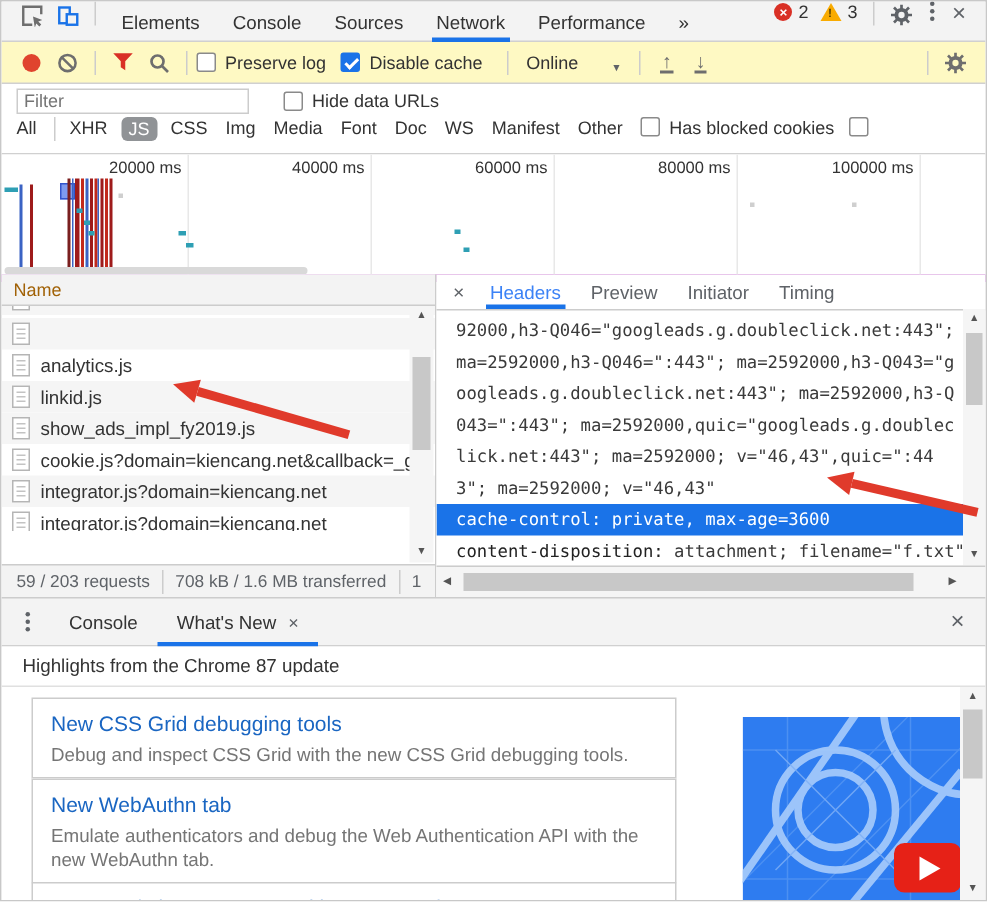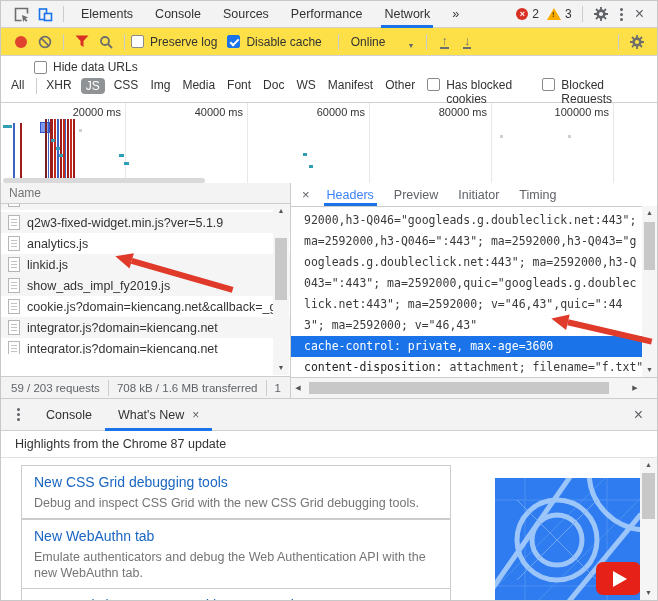--- a/index.html
+++ b/index.html
@@ -1,32 +1,32 @@
 <!DOCTYPE html>
 <html><head>
 <meta charset="utf-8">
 <style>
   html,body{margin:0;padding:0;background:#fff}
   body{font-family:"Liberation Sans",sans-serif;font-size:12px;color:#333}
   .window{position:relative;width:658px;height:601px;background:#fff;overflow:hidden;border:1px solid #c8c8c8;box-sizing:border-box}
   .vdiv{width:1px;height:16px;background:#ccc;margin:0 6px;flex:none}
   
-  .tabbar{position:absolute;top:0;left:0;right:0;height:27px;background:#f3f3f3;border-bottom:1px solid #d0d0d0;display:flex;align-items:center;padding:0 8px;box-sizing:border-box}
+  .tabbar{position:absolute;top:0;left:0;right:0;height:27px;background:#f3f3f3;border-bottom:1px solid #d0d0d0;display:flex;align-items:flex-start;padding:0 8px;box-sizing:border-box}
   .tb-icon{width:18px;height:18px;display:flex;align-items:center;justify-content:center;margin:0 3px;flex:none}
   .main-tab{padding:0 11px;height:27px;display:flex;align-items:center;font-size:12.5px;color:#333;position:relative;flex:none}
   .main-tab.active::after{content:"";position:absolute;left:8px;right:8px;bottom:0;height:3px;background:#1a73e8}
   .badge-wrap{display:flex;align-items:center;gap:4px;margin:0 4px;flex:none}
   .err-circle{width:12px;height:12px;border-radius:50%;background:#d93025;color:#fff;font-size:9px;line-height:12px;text-align:center;font-weight:bold}
   .warn-tri{position:relative;width:0;height:0;border-left:7px solid transparent;border-right:7px solid transparent;border-bottom:12px solid #f9ab00}
   .warn-tri span{position:absolute;left:-2px;top:2px;font-size:8px;font-weight:bold;color:#5c4400}
   .xclose{font-size:16px;color:#5f6368;padding:0 5px}
   .kebab{display:flex;flex-direction:column;gap:2px;padding:0 7px}
   .kebab i{width:3px;height:3px;border-radius:50%;background:#5f6368}
   
-  .ntoolbar{position:absolute;top:27px;left:0;right:0;height:28px;background:#fde047;border-bottom:1px solid #d0d0d0;display:flex;align-items:center;padding:0 8px;box-sizing:border-box}
+  .ntoolbar{position:absolute;top:27px;left:0;right:0;height:28px;background:#fef9c3;border-bottom:1px solid #d0d0d0;display:flex;align-items:center;padding:0 8px;box-sizing:border-box}
   .rec-dot{width:12px;height:12px;border-radius:50%;background:#e0442e;margin:0 6px;flex:none}
   .ic{display:flex;align-items:center;justify-content:center;width:20px;height:20px;margin:0 2px;flex:none}
   .cb{width:13px;height:13px;border:1px solid #8a8a8a;background:#fff;border-radius:2px;display:inline-block;flex:none;box-sizing:border-box}
   .cb.on{background:#1a73e8;border-color:#1a73e8;position:relative}
   .cb.on::after{content:"";position:absolute;left:4px;top:1px;width:3px;height:7px;border:solid #fff;border-width:0 2px 2px 0;transform:rotate(45deg)}
   .cb-lab{margin:0 10px 0 6px;color:#333}
   .ddl{display:flex;align-items:flex-end;gap:22px;padding:0 6px;color:#333}
   .ddl .ar{font-size:7px;color:#5f6368}
   .updn{font-size:13px;font-weight:bold;color:#6e6e6e;border-bottom:2px solid #6e6e6e;line-height:12px;margin:0 7px;padding:0 1px}
   
@@ -36,21 +36,21 @@
   .ftype{margin-right:12px;color:#333;flex:none}
   .ftype.sel{background:#909396;color:#fff;border-radius:4px;padding:1px 5px;margin-left:-3px;margin-right:9px}
   
   .overview{position:absolute;top:102px;left:0;right:0;height:80px;background:#fff;border-bottom:5px solid #a21caf;overflow:hidden}
   .grid{position:absolute;top:0;bottom:0;width:1px;background:#e8e8e8}
   .tlabel{position:absolute;top:3px;width:116px;text-align:right;font-size:11px;color:#333}
   .bar{position:absolute}
   .ovscroll{position:absolute;left:2px;bottom:0;width:202px;height:5px;background:#d9d9d9;border-radius:3px}
   
   .lpanel{position:absolute;top:182px;left:0;width:290px;height:215px;background:#fff;border-right:1px solid #ccc;box-sizing:border-box}
-  .name-hdr{height:21px;line-height:21px;background:#f3f3f3;border-bottom:1px solid #ccc;padding-left:8px;font-size:12px;color:#737373;box-sizing:border-box}
+  .name-hdr{height:21px;line-height:21px;background:#f3f3f3;border-bottom:1px solid #ccc;padding-left:8px;font-size:12px;color:#a16207;box-sizing:border-box}
   .rows{position:absolute;top:21px;left:0;right:0;bottom:22px;overflow:hidden}
   .req-row{height:21px;display:flex;align-items:center;padding-left:7px;box-sizing:border-box}
   .req-row.alt{background:#f5f5f5}
   .req-row.sel{background:#e0e0e0}
   .doc-icon{width:10px;height:13px;border:1px solid #b5b5b5;flex:none;background:
     linear-gradient(#c3c3c3,#c3c3c3) 2px 3px/6px 1px no-repeat,
     linear-gradient(#c3c3c3,#c3c3c3) 2px 6px/6px 1px no-repeat,
     linear-gradient(#c3c3c3,#c3c3c3) 2px 9px/6px 1px no-repeat,#fff}
   .req-name{margin-left:7px;white-space:nowrap;overflow:hidden;font-size:12.5px;color:#333}
   .pt{height:8px;overflow:hidden}
@@ -109,22 +109,22 @@
     <span class="tb-icon">
       <svg width="15" height="15" viewBox="0 0 15 15">
           <rect x="1.5" y="2" width="7" height="10.5" fill="none" stroke="#1a73e8" stroke-width="1.6"></rect>
           <rect x="6.5" y="6.5" width="7" height="7" fill="#f3f3f3" stroke="#1a73e8" stroke-width="1.6"></rect>
         </svg>
     </span>
     <span class="vdiv"></span>
     <span class="main-tab">Elements</span>
     <span class="main-tab">Console</span>
     <span class="main-tab">Sources</span>
+    <span class="main-tab active">Network</span>
     <span class="main-tab">Performance</span>
-    <span class="main-tab active">Network</span>
     <span class="main-tab">»</span>
     <span style="flex:1"></span>
     <span class="badge-wrap">
       <span class="err-circle">×</span>
       <span>2</span>
     </span>
     <span class="badge-wrap">
       <span class="warn-tri">
           <span>!</span>
         </span>
@@ -182,20 +182,21 @@
     <span class="vdiv"></span>
     <span class="ic">
       <svg width="14" height="14" viewBox="0 0 14 14" stroke="#6e6e6e" fill="none">
           <circle cx="7" cy="7" r="3.4" stroke-width="2.6"></circle>
           <path d="M7 0v3M7 11v3M0 7h3M11 7h3M2 2l2.1 2.1M9.9 9.9L12 12M12 2L9.9 4.1M4.1 9.9L2 12" stroke-width="1.8"></path>
         </svg>
     </span>
   </div>
 
   <div class="frow">
+    <input class="finput" placeholder="Filter" style="">
     <span style="width:23px"></span>
     <span class="cb"></span>
     <span class="cb-lab">Hide data URLs</span>
   </div>
 
   <div class="trow">
     <span class="ftype">All</span>
     <span class="vdiv" style="margin:0 9px 0 0"></span>
     <span class="ftype">XHR</span>
     <span class="ftype sel">JS</span>
@@ -203,21 +204,20 @@
     <span class="ftype">Img</span>
     <span class="ftype">Media</span>
     <span class="ftype">Font</span>
     <span class="ftype">Doc</span>
     <span class="ftype">WS</span>
     <span class="ftype">Manifest</span>
     <span class="ftype">Other</span>
     <span class="cb"></span>
     <span class="cb-lab">Has blocked cookies</span>
     <span class="cb"></span>
-    <span class="cb-lab">Blocked Requests</span>
   </div>
 
   <div class="overview">
     <span class="grid" style="left:124px"></span>
       <span class="grid" style="left:246px"></span>
     <span class="grid" style="left:368px"></span>
       <span class="grid" style="left:490px"></span>
     <span class="grid" style="left:612px"></span>
     <span class="tlabel" style="left:4px">20000 ms</span>
     <span class="tlabel" style="left:126px">40000 ms</span>
@@ -256,21 +256,20 @@
   <div class="lpanel">
     <div class="name-hdr">Name</div>
     <div class="rows">
       <div class="pt">
           <div class="req-row alt">
         <span class="doc-icon"></span>
       </div>
         </div>
       <div class="req-row alt">
         <span class="doc-icon"></span>
-        <span class="req-name">q2w3-fixed-widget.min.js?ver=5.1.9</span>
       </div>
       <div class="req-row">
         <span class="doc-icon"></span>
         <span class="req-name">analytics.js</span>
       </div>
       <div class="req-row alt">
         <span class="doc-icon"></span>
         <span class="req-name">linkid.js</span>
       </div>
       <div class="req-row alt">

